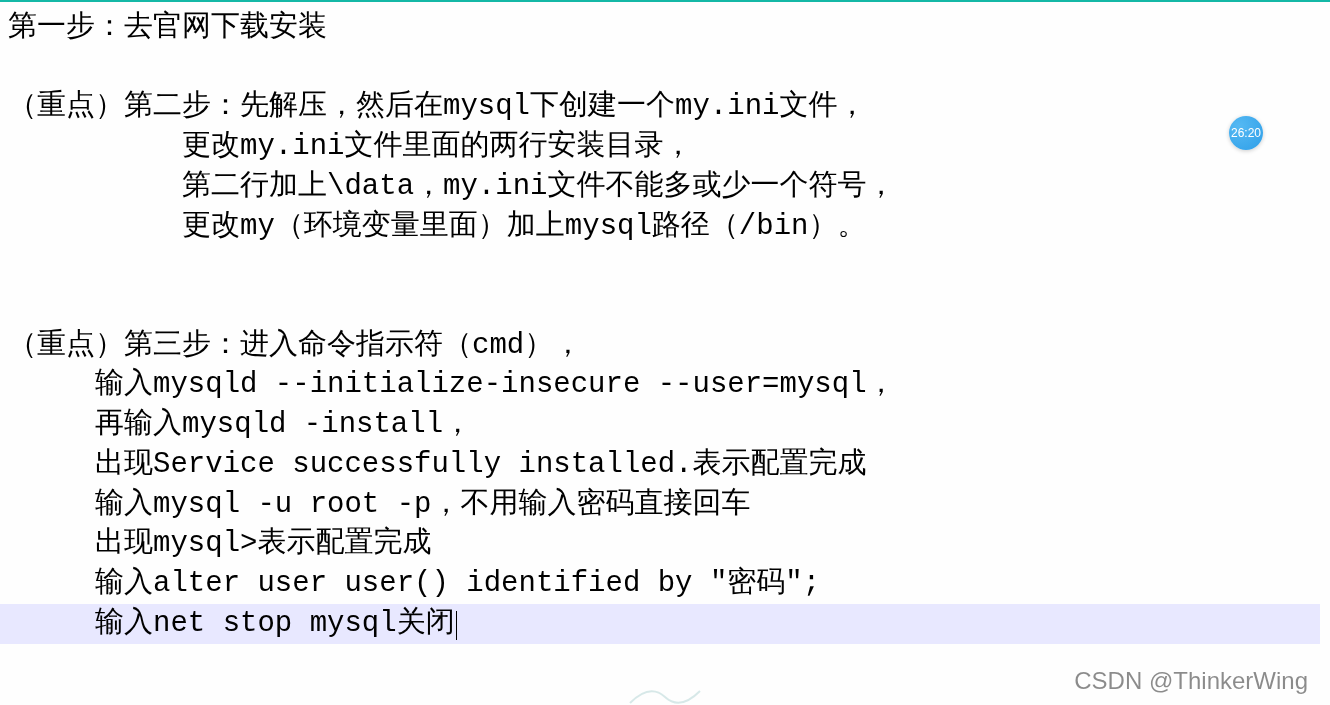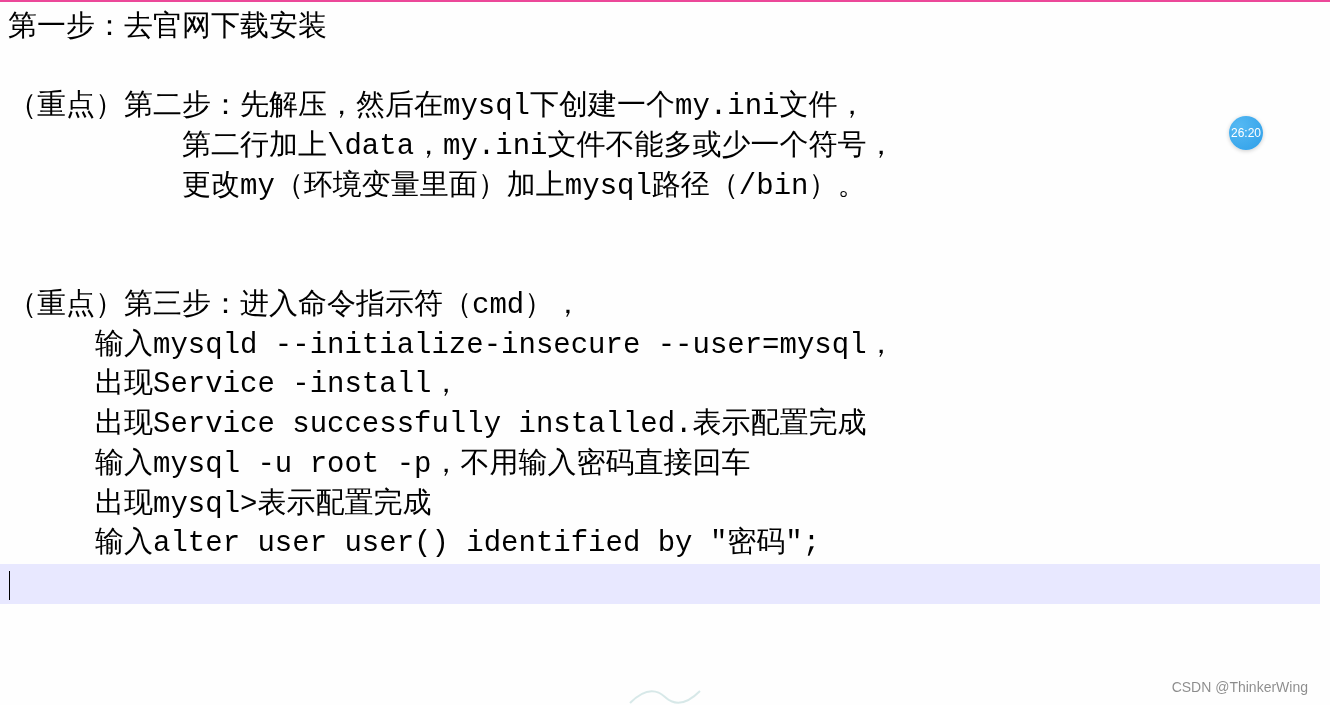--- a/index.html
+++ b/index.html
@@ -9,21 +9,21 @@
     height: 705px;
     background: #fefefe;
     font-family: "SimSun", "宋体", "Courier New", monospace;
     font-size: 29px;
     color: #000;
     overflow: hidden;
     position: relative;
   }
   .page {
     padding: 6px 8px 0 8px;
-    border-top: 2px solid #ec4899;
+    border-top: 2px solid #14b8a6;
     position: relative;
     line-height: 1.37;
   }
   .line {
     white-space: pre;
   }
   .highlight {
     background: #e8e8ff;
     display: inline-block;
     min-width: 1312px;
@@ -58,21 +58,21 @@
     display: flex;
     align-items: center;
     justify-content: center;
     box-shadow: 0 1px 4px rgba(0,0,0,0.2);
   }
   .watermark {
     position: absolute;
     right: 22px;
     bottom: 10px;
     font-family: Arial, "Microsoft YaHei", sans-serif;
-    font-size: 14px;
+    font-size: 24px;
     color: rgba(0,0,0,0.45);
   }
   .deco {
     position: absolute;
     bottom: 0;
     left: 50%;
     transform: translateX(-50%);
     width: 80px;
     height: 20px;
     pointer-events: none;
@@ -83,34 +83,35 @@
 </head>
 <body>
 
 <div class="page">
 
   <div class="line">第一步：去官网下载安装</div>
 
   <span class="sp"></span>
 
   <div class="line">（重点）第二步：先解压，然后在mysql下创建一个my.ini文件，</div>
+  <div class="line">          更改my.ini文件里面的两行安装目录，</div>
   <div class="line">          第二行加上\data，my.ini文件不能多或少一个符号，</div>
   <div class="line">          更改my（环境变量里面）加上mysql路径（/bin）。</div>
 
   <span class="sp2"></span>
 
   <div class="line">（重点）第三步：进入命令指示符（cmd），</div>
   <div class="line">     输入mysqld --initialize-insecure --user=mysql，</div>
-  <div class="line">     出现Service -install，</div>
+  <div class="line">     再输入mysqld -install，</div>
   <div class="line">     出现Service successfully installed.表示配置完成</div>
   <div class="line">     输入mysql -u root -p，不用输入密码直接回车</div>
   <div class="line">     出现mysql&gt;表示配置完成</div>
   <div class="line">     输入alter user user() identified by "密码";</div>
   <div class="highlight">
-    <span class="cursor"></span>
+    <span class="line">     输入net stop mysql关闭</span><span class="cursor"></span>
   </div>
 
 </div>
 
 <div class="badge">26:20</div>
 
 <div class="deco">
   <svg width="80" height="20" viewBox="0 0 80 20">
     <path d="M5 18 Q 25 -2 40 12 Q 55 26 75 6" stroke="#6aa" stroke-width="2" fill="none"></path>
   </svg>

